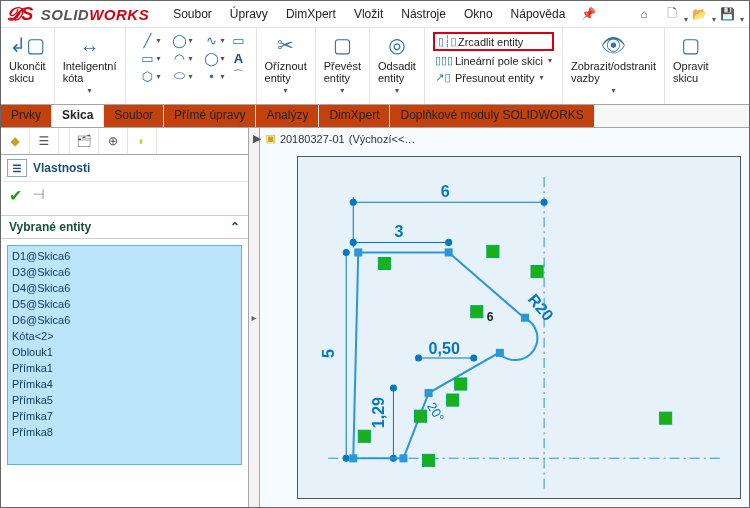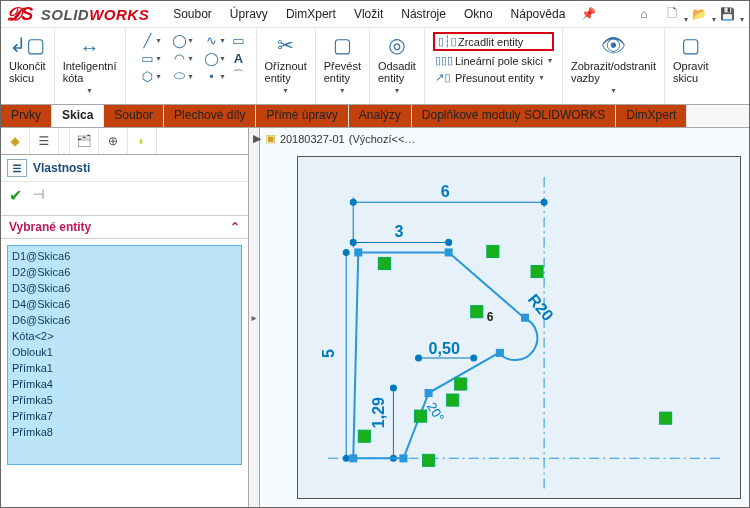--- a/index.html
+++ b/index.html
@@ -52,21 +52,21 @@
   .body{flex:1;display:flex;min-height:0}
   .panel{width:247px;border-right:1px solid var(--border);display:flex;flex-direction:column;background:#fff}
   .panel-tabs{display:flex;border-bottom:1px solid var(--border);height:26px;align-items:stretch}
   .ptab{flex:0 0 28px;display:flex;align-items:center;justify-content:center;border-right:1px solid var(--light);color:#555}
   .ptab.sep{margin-left:10px;border-left:1px solid var(--light)}
   .panel-title{display:flex;align-items:center;gap:6px;padding:4px 6px;border-bottom:1px solid var(--light);font-weight:600;color:#1a4e78}
   .panel-title .ico{width:18px;height:16px;border:1px solid #8ab;display:inline-flex;align-items:center;justify-content:center;color:#1a4e78;font-size:10px}
   .panel-confirm{display:flex;gap:10px;padding:4px 8px;}
   .ok{color:#1a9c1a;font-size:16px}
   .pin{color:#888;font-size:14px}
-  .section-hdr{display:flex;align-items:center;justify-content:space-between;background:#fff;padding:4px 8px;border-top:1px solid #ccc;border-bottom:1px solid #ccc;font-weight:600;color:#be185d;margin-top:6px}
+  .section-hdr{display:flex;align-items:center;justify-content:space-between;background:#fff;padding:4px 8px;border-top:1px solid #ccc;border-bottom:1px solid #ccc;font-weight:600;color:#14532d;margin-top:6px}
   .sel-list{margin:6px;border:1px solid #54b4e6;background:var(--sel);height:220px;overflow:auto;padding:2px 4px;box-sizing:border-box}
   .sel-list div{font-size:11px;line-height:16px;color:#083a5b}
   
   .canvas-wrap{flex:1;position:relative;overflow:hidden;background:#f6fbff}
   .crumb{position:absolute;top:4px;left:4px;display:flex;align-items:center;gap:4px;font-size:11px;color:#333}
   .crumb .tri{color:#555}
   .sheet{position:absolute;left:48px;top:28px;right:8px;bottom:8px;border:1px solid #555;background:#e6f1fa}
   svg.sketch{position:absolute;inset:0}
   .collapse{position:absolute;left:0;top:0;width:10px;height:100%;border-right:1px solid var(--border);background:#f3f3f3;display:flex;align-items:center;justify-content:center;color:#666;font-size:10px}
 </style>
@@ -193,25 +193,24 @@
         <span class="lbl" style="white-space:pre">Opravit
 skicu</span>
       </div>
     </div>
   </div>
 
   <div class="tabs">
     <div class="tab">Prvky</div>
     <div class="tab active">Skica</div>
     <div class="tab">Soubor</div>
-    <div class="tab">Plechové díly</div>
     <div class="tab">Přímé úpravy</div>
     <div class="tab">Analýzy</div>
+    <div class="tab">DimXpert</div>
     <div class="tab">Doplňkové moduly SOLIDWORKS</div>
-    <div class="tab">DimXpert</div>
   </div>
 
   <div class="body">
 
     <div class="panel">
       <div class="panel-tabs">
         <span class="ptab" style="color:#d0a020">◆</span>
         <span class="ptab">☰</span>
         <span class="ptab sep">🗂</span>
         <span class="ptab">⊕</span>
@@ -224,23 +223,23 @@
       <div class="panel-confirm">
         <span class="ok">✔</span>
         <span class="pin">⊣</span>
       </div>
       <div class="section-hdr">
         <span>Vybrané entity</span>
         <span>⌃</span>
       </div>
       <div class="sel-list">
         <div>D1@Skica6</div>
-        <div>D2@Skica6</div>
         <div>D3@Skica6</div>
         <div>D4@Skica6</div>
+        <div>D5@Skica6</div>
         <div>D6@Skica6</div>
         <div>Kóta&lt;2&gt;</div>
         <div>Oblouk1</div>
         <div>Přímka1</div>
         <div>Přímka4</div>
         <div>Přímka5</div>
         <div>Přímka7</div>
         <div>Přímka8</div>
       </div>
     </div>

